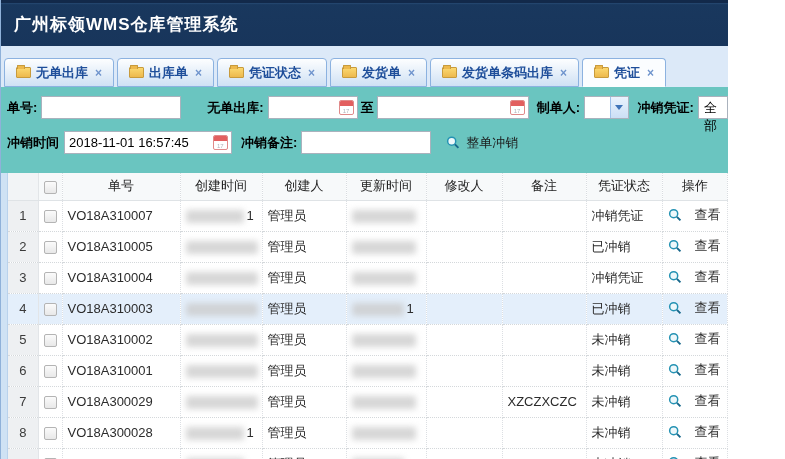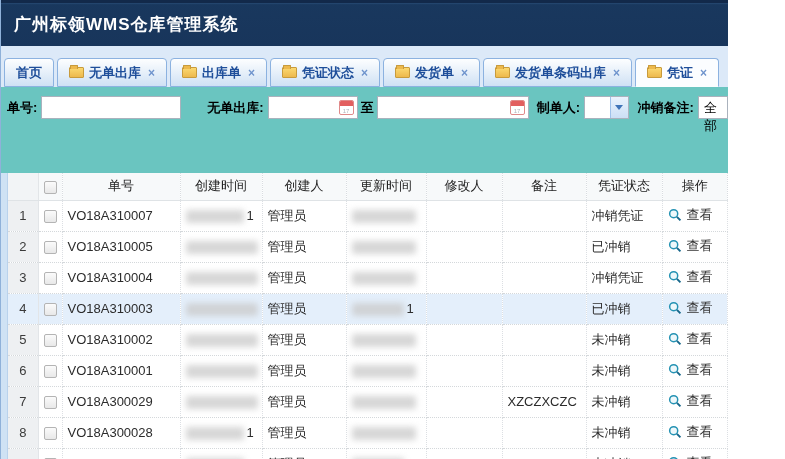--- a/index.html
+++ b/index.html
@@ -46,36 +46,33 @@
        border-right:1px dotted #d8dce0; border-bottom:1px solid #dfe3e6; white-space:nowrap; overflow:hidden; }
   td { height:31px; font-size:13px; color:#2c2c2c; padding:0 5px; border-right:1px dotted #dcdfe3; border-bottom:1px dotted #d4d8db;
        white-space:nowrap; overflow:hidden; background:#fff; }
   tr.selected td { background:#e4effb; }
   td.num, th.num { background:#eef0f2; color:#3a3a3a; text-align:center; border-right:1px solid #e2e5e8; }
   th.num { background:#f2f4f6; }
   td.chk, th.chk { text-align:center; }
   .gcheck { appearance:none; -webkit-appearance:none; width:13px; height:13px; background:linear-gradient(#fbfbfb,#e8e8e8); border:1px solid #b4b4b4; border-radius:2px; vertical-align:middle; cursor:pointer; }
   .blur-block { display:inline-block; height:13px; border-radius:2px; background:#c9c9c9; filter:blur(3px); vertical-align:middle; opacity:.75; }
   .tailtxt { font-size:13px; color:#2c2c2c; margin-left:3px; }
-  .view-link { display:inline-flex; align-items:center; gap:5px; color:#333; cursor:pointer; }
+  .view-link { display:inline-flex; align-items:center; gap:13px; color:#333; cursor:pointer; }
   .mag { flex:0 0 14px; }
 </style>
 </head>
 <body>
 
 <div class="app">
 
   <div class="titlebar">
     <span>广州标领WMS仓库管理系统</span>
   </div>
 
   <div class="tabbar" id="tabbar">
-      <div class="tab">
-        <span>首页</span>
-      </div>
       <div class="tab">
         <span class="folder-icon"></span>
         <span>无单出库</span>
         <span class="tab-close">×</span>
       </div>
       <div class="tab">
         <span class="folder-icon"></span>
         <span>出库单</span>
         <span class="tab-close">×</span>
       </div>
@@ -115,22 +112,38 @@
         <input style="">
         <span class="cal-icon"></span>
       </div>
       <span class="flabel" style="margin-left:8px;">制单人:</span>
       <div class="combo" style="margin-left:4px;">
         <span class="cval"></span>
         <span class="trigger">
             <span class="chev"></span>
           </span>
       </div>
+      <span class="flabel" style="margin-left:9px;">冲销凭证:</span>
+      <div class="sel" style="margin-left:4px;">全部</div>
+    </div>
+    <div class="frow">
+      <span class="flabel">冲销时间</span>
+      <div class="input-wrap" style="width:168px; margin-left:5px;">
+        <input value="2018-11-01 16:57:45" style="">
+        <span class="cal-icon"></span>
+      </div>
       <span class="flabel" style="margin-left:9px;">冲销备注:</span>
-      <div class="sel" style="margin-left:4px;">全部</div>
+      <input class="tinput" style="width: 130px; margin-left: 4px;">
+      <button class="search-btn" style="margin-left:15px;">
+        <svg class="mag" width="15" height="15" viewBox="0 0 16 16">
+            <circle cx="6.5" cy="6.5" r="4.6" fill="#eef8fb" stroke="#2492b3" stroke-width="1.7"></circle>
+            <line x1="10.2" y1="10.2" x2="14.2" y2="14.2" stroke="#17678b" stroke-width="2.2"></line>
+          </svg>
+        <span>整单冲销</span>
+      </button>
     </div>
   </div>
 
   <div class="grid">
     <div class="left-strip"></div>
     <table>
       <colgroup>
         <col style="width:30px">
           <col style="width:24px">
           <col style="width:118px">

